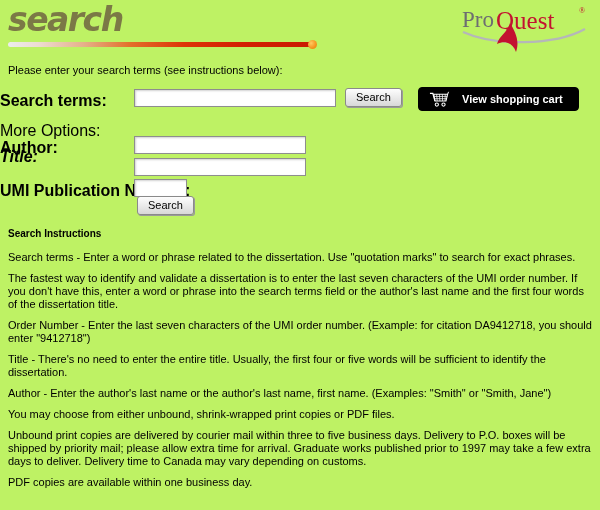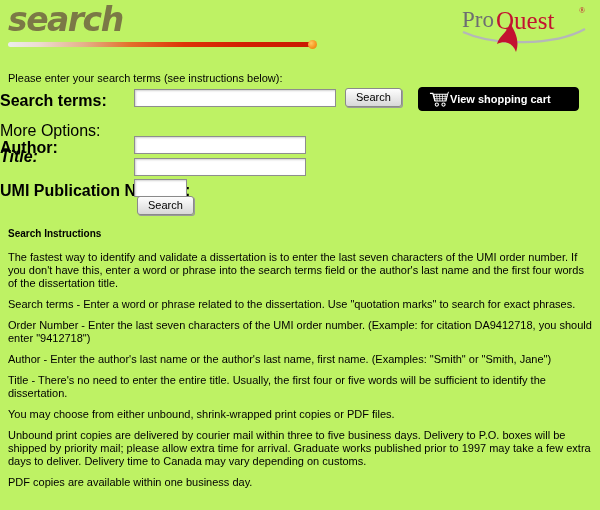--- a/index.html
+++ b/index.html
@@ -42,21 +42,21 @@
   }
   .proquest-logo {
     position: absolute;
     left: 460px; top: 3px;
     width: 128px; height: 50px; text-align: right;
   }
 
   
   .intro {
     position: absolute;
-    left: 8px; top: 72px;
+    left: 8px; top: 64px;
     font-size: 11px;
   }
   .flabel {
     position: absolute;
     left: 0; width: 131px;
     text-align: left;
     font-size: 16px;
     font-weight: bold;
     white-space: nowrap;
   }
@@ -88,21 +88,21 @@
     left: 418px; top: 87px;
     width: 161px; height: 24px;
     background: #000;
     border: 1px solid #000;
     border-radius: 4px;
     color: #fff;
     font-size: 11px;
     font-weight: bold;
     display: flex;
     align-items: center;
-    gap: 0;
+    gap: 12px;
     padding: 0 10px;
     cursor: pointer;
   }
   .cart-btn svg { flex: 0 0 auto; }
 
   
   .content {
     position: absolute;
     left: 8px; top: 226px;
     width: 585px;
@@ -170,25 +170,25 @@
   <input class="tinput" style="left: 134px; top: 158px; width: 172px;" type="text" value="">
 
   <div class="flabel" style="top:182px;">UMI Publication Number:</div>
   <input class="tinput" style="left: 134px; top: 179px; width: 53px;" type="text" value="">
 
   <button class="btn" style="left:137px; top:196px;">Search</button>
 
   <div class="content">
     <h2>Search Instructions</h2>
     <div>
+        <p>Search terms - Enter a word or phrase related to the dissertation. Use "quotation marks" to search for exact phrases.</p>
         <p>The fastest way to identify and validate a dissertation is to enter the last seven characters of the UMI order number. If you don't have this, enter a word or phrase into the search terms field or the author's last name and the first four words of the dissertation title.</p>
-        <p>Search terms - Enter a word or phrase related to the dissertation. Use "quotation marks" to search for exact phrases.</p>
         <p>Order Number - Enter the last seven characters of the UMI order number. (Example: for citation DA9412718, you should enter "9412718")</p>
+        <p>Title - There's no need to enter the entire title. Usually, the first four or five words will be sufficient to identify the dissertation.</p>
         <p>Author - Enter the author's last name or the author's last name, first name. (Examples: "Smith" or "Smith, Jane")</p>
-        <p>Title - There's no need to enter the entire title. Usually, the first four or five words will be sufficient to identify the dissertation.</p>
       </div>
     <div>
         <p>You may choose from either unbound, shrink-wrapped print copies or PDF files.</p>
         <p>Unbound print copies are delivered by courier mail within three to five business days. Delivery to P.O. boxes will be shipped by priority mail; please allow extra time for arrival. Graduate works published prior to 1997 may take a few extra days to deliver. Delivery time to Canada may vary depending on customs.</p>
         <p>PDF copies are available within one business day.</p>
       </div>
   </div>
 
 </div>
 

